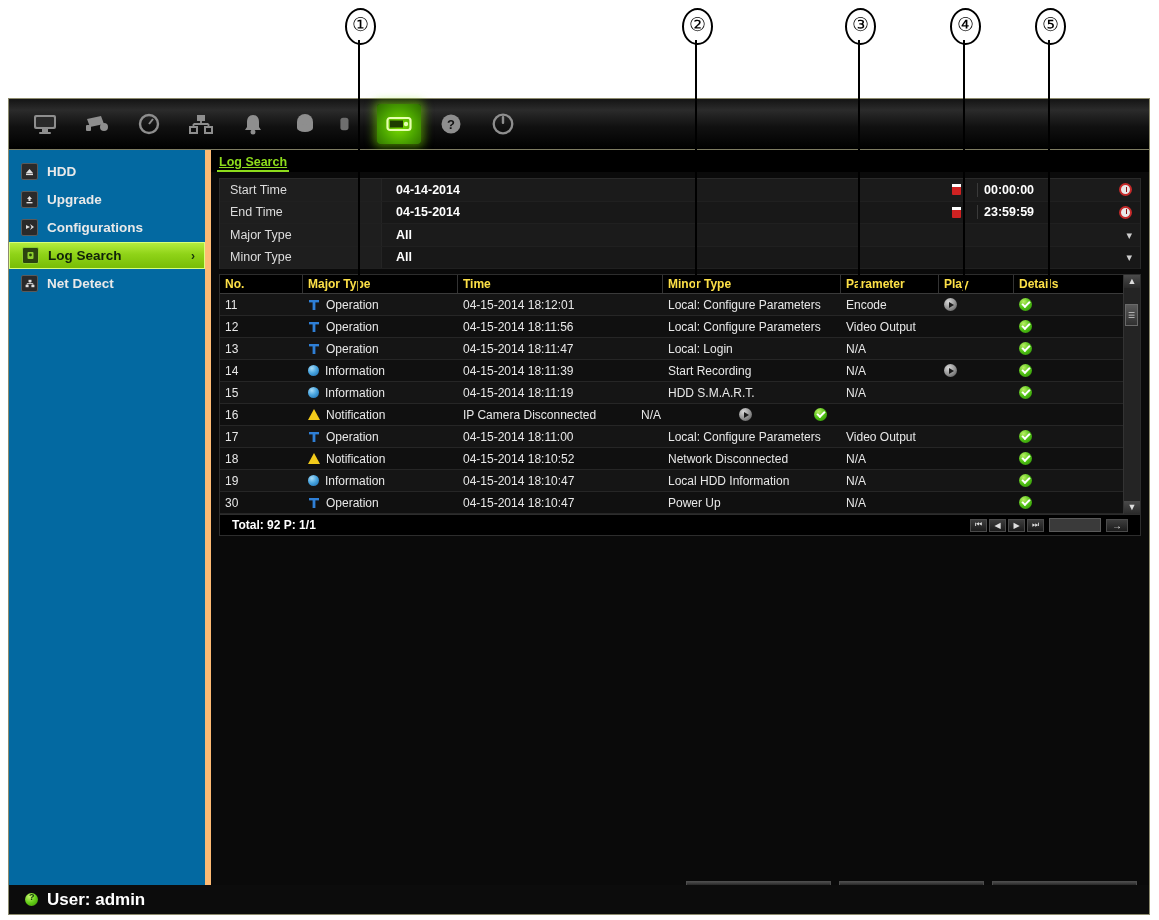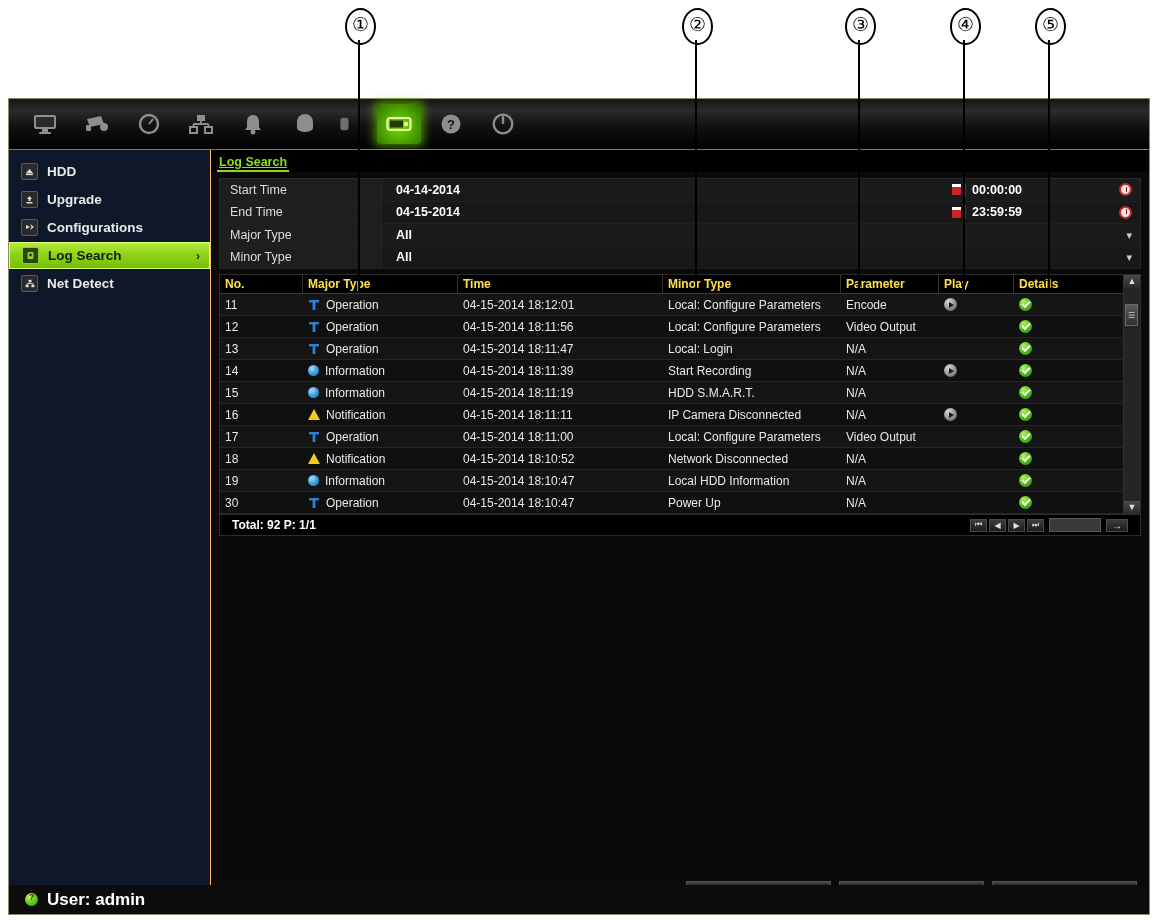--- a/index.html
+++ b/index.html
@@ -36,21 +36,21 @@
   }
   .tb-icon svg{display:block;}
   .tb-icon.active{
     background:radial-gradient(ellipse at 50% 55%,#7ce000 0%,#4aa300 55%,#2d6b00 100%);
     box-shadow:0 0 10px 3px rgba(124,224,0,.55);
   }
 
   
   .body-split{display:flex;height:763px;}
   .sidebar{
-    width:202px;background:#0f172a;border-right:1px solid #fdba74;
+    width:202px;background:#0369a1;border-right:6px solid #fdba74;
     padding-top:8px;box-sizing:border-box;
   }
   .side-item{
     height:27px;display:flex;align-items:center;padding-left:12px;
     color:#e9e9e9;font-size:13.5px;font-weight:bold;position:relative;
     margin-bottom:1px;
   }
   .side-item .si-label{margin-left:9px;}
   .side-item.selected{
     background:linear-gradient(180deg,#b4ec3d 0%,#8fd318 45%,#78bd05 100%);
@@ -81,21 +81,21 @@
   .flabel{
     width:162px;color:#dcdcdc;font-size:12.5px;display:flex;align-items:center;
     padding-left:10px;box-sizing:border-box;border-right:1px solid #242424;background:#1e1e1e;
   }
   .fvalwrap{flex:1;display:flex;align-items:center;position:relative;}
   .fval{
     color:#ffffff;font-size:12.5px;font-weight:bold;padding-left:14px;width:300px;
     box-sizing:border-box;
   }
   .ftime{
-    display:flex;align-items:center;gap:4px;position:absolute;left:570px;
+    display:flex;align-items:center;gap:16px;position:absolute;left:570px;
   }
   .ftime .tval{color:#fff;font-size:12.5px;font-weight:bold;border-left:1px solid #3a3a3a;padding-left:6px;}
   .cal-ico{width:9px;height:11px;background:#cf2222;border-radius:1px;position:relative;}
   .cal-ico::before{content:"";position:absolute;left:0;top:0;width:9px;height:3px;background:#fff;}
   .fend{position:absolute;right:8px;display:flex;align-items:center;}
   .clock-ico{
     width:13px;height:13px;border-radius:50%;background:#e8e8e8;border:2px solid #c62a2a;
     position:relative;box-sizing:border-box;
   }
   .clock-ico::after{
@@ -519,21 +519,20 @@
                 </div>
               </div>
               <div class="trow">
                 <div class="c-no">16</div>
                 <div class="c-major">
                   <span style="display:flex;align-items:center;">
                     <span class="ico-warn"></span>
                   </span>
                   <span>Notification</span>
                 </div>
-                <div class="c-time">04-15-2014 18:11:11</div>
                 <div class="c-minor">IP Camera Disconnected</div>
                 <div class="c-param">N/A</div>
                 <div class="c-play">
                   <span>
                     <span class="ico-play"></span>
                   </span>
                 </div>
                 <div class="c-details" style="border-right:none;">
                   <span class="ico-check"></span>
                 </div>

